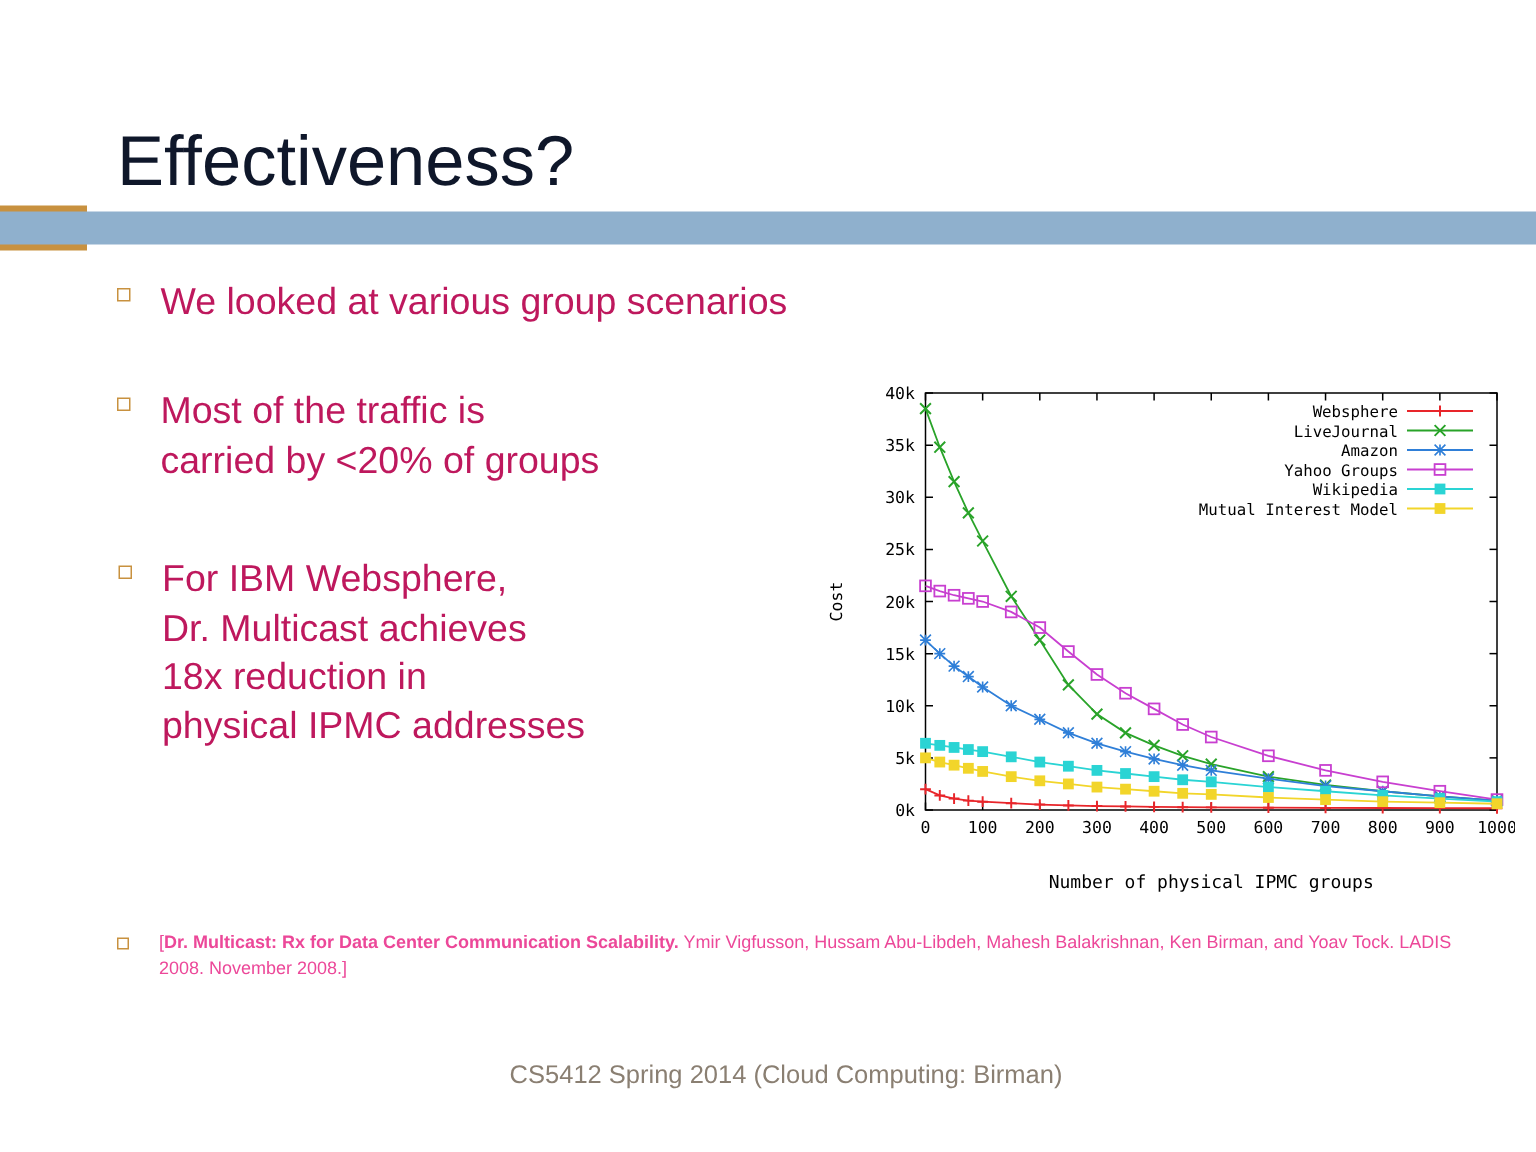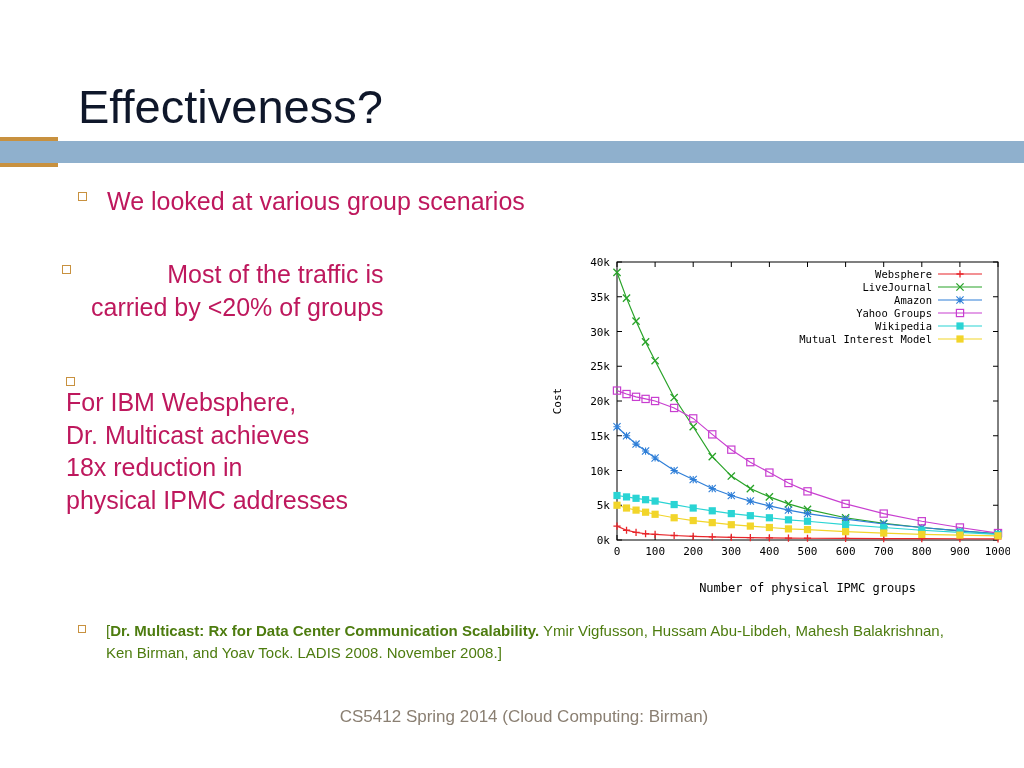--- a/index.html
+++ b/index.html
@@ -66,38 +66,38 @@
     box-sizing: border-box;
   }
   .btext {
     font-size: 25px;
     color: #be185d;
     line-height: 1.30;
     white-space: pre-line;
   }
 
   #b1 { left: 78px; top: 185px; }
-  #b2 { left: 62px; top: 258px; text-align: right; }
-  #b3 { left: 66px; top: 370px; flex-direction: column; }
+  #b2 { left: 78px; top: 258px; }
+  #b3 { left: 79px; top: 370px; }
 
   #b1 .sq, #b2 .sq, #b3 .sq { margin-top: 7px; }
 
   
   #cite {
     position: absolute;
     left: 78px;
     top: 620px;
     width: 890px;
     display: flex;
     align-items: flex-start;
   }
   #cite .sq { margin-top: 5px; width: 8px; height: 8px; }
   #cite-text {
-    font-size: 15px;
-    color: #4d7c0f;
+    font-size: 12px;
+    color: #ec4899;
     line-height: 1.45;
   }
   #cite-text b { font-weight: bold; }
 
   
   #footer {
     position: absolute;
     left: 0;
     top: 707px;
     width: 1024px;

